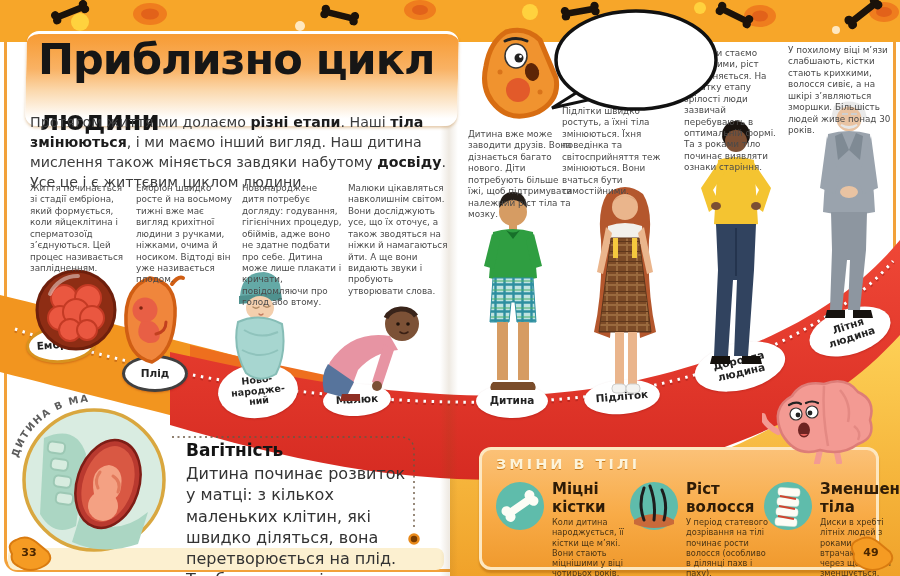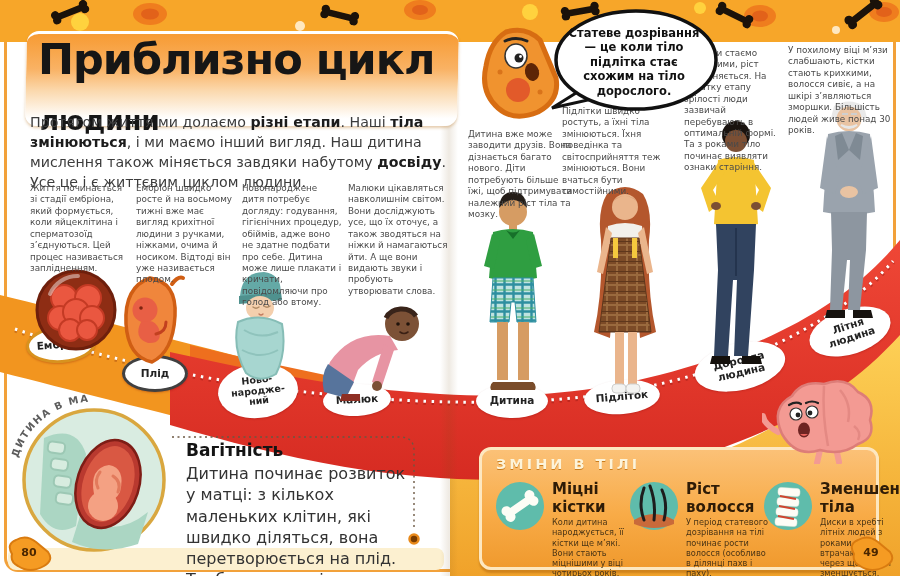--- a/index.html
+++ b/index.html
@@ -278,21 +278,20 @@
       <circle cx="44.5" cy="30.5" r="1.4" fill="#fff"></circle>
     <path d="M29,15 Q40,10 51,15" stroke="#222" stroke-width="3" fill="none" stroke-linecap="round"></path>
     <ellipse cx="56" cy="46" rx="7" ry="9" fill="#5d2506" transform="rotate(-14 56 46)"></ellipse>
   </svg>
 
   <div class="bubble-wrap">
     <svg width="172" height="108" viewBox="0 0 172 108" style="position:absolute;left:0;top:0">
       <path d="M30,80 L-2,100 L52,88 Z" transform="translate(6 0)" fill="#fff" stroke="#111" stroke-width="3"></path>
       <ellipse cx="88" cy="52" rx="80" ry="49" fill="#fff" stroke="#111" stroke-width="3.5"></ellipse>
     </svg>
-    <div class="bubble-text">Статеве дозрівання — це коли тіло підлітка стає схожим на тіло дорослого.</div>
   </div>
 
   <svg class="art" style="left:10px;top:392px;z-index:2" width="168" height="168" viewBox="0 0 168 168">
     <defs>
         <path id="wombArc" d="M8,66 A76,76 0 0 1 80,10" fill="none"></path>
       </defs>
     <circle cx="84" cy="88" r="70" fill="#d9ece1" stroke="#d9a73f" stroke-width="3.5"></circle>
     <path d="M34,46 Q66,32 76,62 L66,134 Q44,146 30,122 Z" fill="#abd6c3"></path>
     <path d="M70,124 Q104,148 138,120 L128,152 Q92,164 62,150 Z" fill="#abd6c3"></path>
     <g fill="#d7ecdf" stroke="#9cc8b4" stroke-width="2">
@@ -375,21 +374,21 @@
       <circle cx="48" cy="39" r="2.4" fill="#222"></circle>
     <path d="M27,31 q7,-4 12,-1 M44,29 q6,-3 12,0" stroke="#222" stroke-width="2.2" fill="none" stroke-linecap="round"></path>
     <ellipse cx="42" cy="56" rx="6" ry="7.5" fill="#6e2422"></ellipse>
     <path d="M38,60 q4,4 8,0" fill="#e9655e"></path>
   </svg>
 
   <div class="badge" style="left:6px;top:532px">
     <svg width="46" height="40" viewBox="0 0 46 40">
       <path d="M6,22 Q0,12 10,8 Q20,2 30,10 L42,20 Q48,28 38,34 Q24,42 12,34 Q4,30 6,22 Z" fill="#f59b23" stroke="#d97b10" stroke-width="2"></path>
     </svg>
-    <span>80</span>
+    <span>33</span>
   </div>
   <div class="badge" style="left:848px;top:532px">
     <svg width="46" height="40" viewBox="0 0 46 40">
       <path d="M6,22 Q0,12 10,8 Q20,2 30,10 L42,20 Q48,28 38,34 Q24,42 12,34 Q4,30 6,22 Z" fill="#f59b23" stroke="#d97b10" stroke-width="2"></path>
     </svg>
     <span>49</span>
   </div>
 
   <div class="fold"></div>
 </div>

